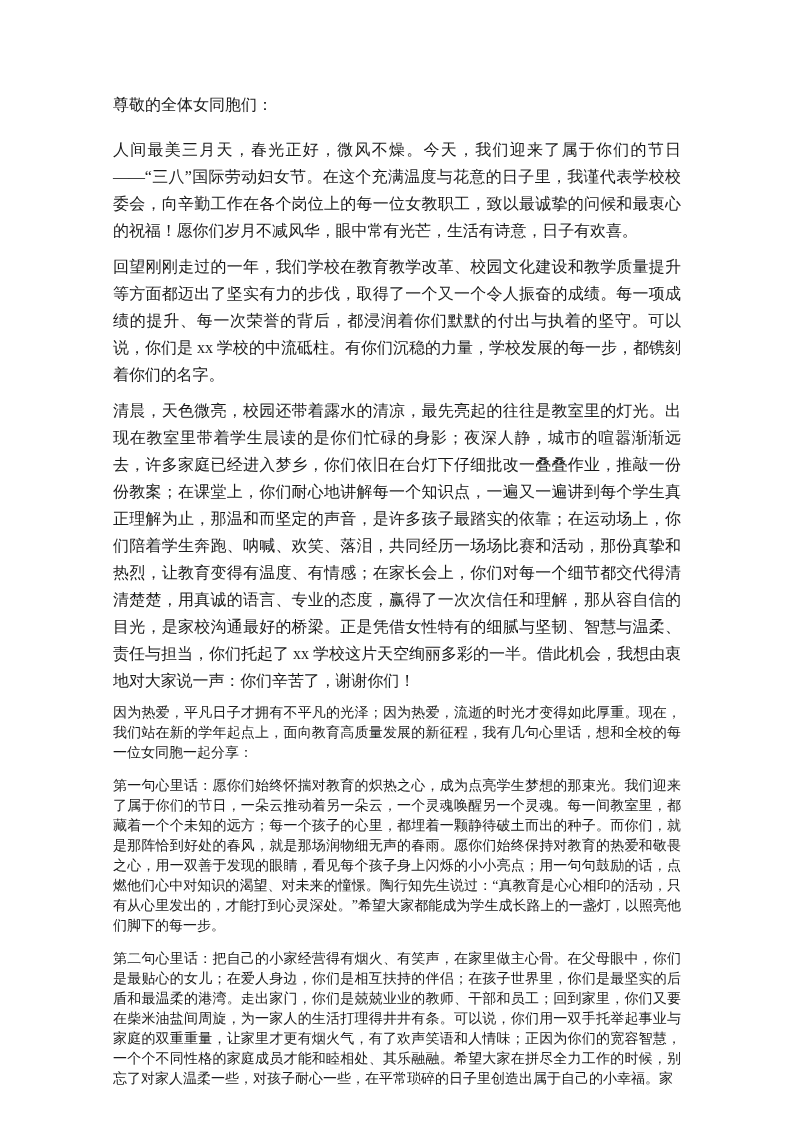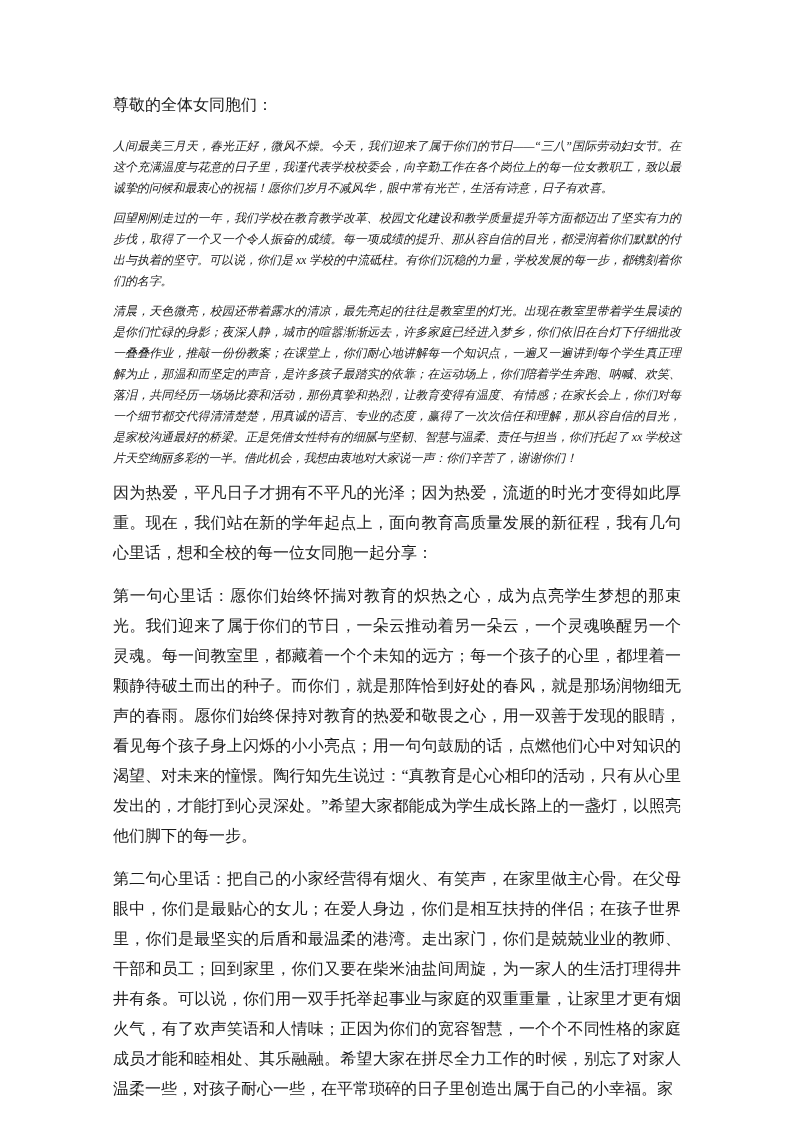--- a/index.html
+++ b/index.html
@@ -24,41 +24,40 @@
     line-height: 22.5px;
     margin: 0 0 19px 0;
     text-align: left;
   }
   .para {
     margin: 0;
     text-align: justify;
     word-break: break-all;
   }
   .para.large {
-    font-size: 12px;
-    line-height: 21px;
+    font-size: 16px;
+    line-height: 27px;
     margin-bottom: 9px;
     letter-spacing: -0.1px;
-    font-style: italic;
   }
   .para.small {
-    font-size: 16px;
-    line-height: 30px;
+    font-size: 14px;
+    line-height: 20px;
     margin-bottom: 13px;
   }
 </style>
 </head>
 <body>
 
 <div class="page">
   <p class="salutation">尊敬的全体女同胞们：</p>
 
   <p class="para large">人间最美三月天，春光正好，微风不燥。今天，我们迎来了属于你们的节日——“三八”国际劳动妇女节。在这个充满温度与花意的日子里，我谨代表学校校委会，向辛勤工作在各个岗位上的每一位女教职工，致以最诚挚的问候和最衷心的祝福！愿你们岁月不减风华，眼中常有光芒，生活有诗意，日子有欢喜。</p>
 
-  <p class="para large">回望刚刚走过的一年，我们学校在教育教学改革、校园文化建设和教学质量提升等方面都迈出了坚实有力的步伐，取得了一个又一个令人振奋的成绩。每一项成绩的提升、那从容自信的目光，都浸润着你们默默的付出与执着的坚守。可以说，你们是 xx 学校的中流砥柱。有你们沉稳的力量，学校发展的每一步，都镌刻着你们的名字。</p>
+  <p class="para large">回望刚刚走过的一年，我们学校在教育教学改革、校园文化建设和教学质量提升等方面都迈出了坚实有力的步伐，取得了一个又一个令人振奋的成绩。每一项成绩的提升、每一次荣誉的背后，都浸润着你们默默的付出与执着的坚守。可以说，你们是 xx 学校的中流砥柱。有你们沉稳的力量，学校发展的每一步，都镌刻着你们的名字。</p>
 
   <p class="para large">清晨，天色微亮，校园还带着露水的清凉，最先亮起的往往是教室里的灯光。出现在教室里带着学生晨读的是你们忙碌的身影；夜深人静，城市的喧嚣渐渐远去，许多家庭已经进入梦乡，你们依旧在台灯下仔细批改一叠叠作业，推敲一份份教案；在课堂上，你们耐心地讲解每一个知识点，一遍又一遍讲到每个学生真正理解为止，那温和而坚定的声音，是许多孩子最踏实的依靠；在运动场上，你们陪着学生奔跑、呐喊、欢笑、落泪，共同经历一场场比赛和活动，那份真挚和热烈，让教育变得有温度、有情感；在家长会上，你们对每一个细节都交代得清清楚楚，用真诚的语言、专业的态度，赢得了一次次信任和理解，那从容自信的目光，是家校沟通最好的桥梁。正是凭借女性特有的细腻与坚韧、智慧与温柔、责任与担当，你们托起了 xx 学校这片天空绚丽多彩的一半。借此机会，我想由衷地对大家说一声：你们辛苦了，谢谢你们！</p>
 
   <p class="para small">因为热爱，平凡日子才拥有不平凡的光泽；因为热爱，流逝的时光才变得如此厚重。现在，我们站在新的学年起点上，面向教育高质量发展的新征程，我有几句心里话，想和全校的每一位女同胞一起分享：</p>
 
   <p class="para small">第一句心里话：愿你们始终怀揣对教育的炽热之心，成为点亮学生梦想的那束光。我们迎来了属于你们的节日，一朵云推动着另一朵云，一个灵魂唤醒另一个灵魂。每一间教室里，都藏着一个个未知的远方；每一个孩子的心里，都埋着一颗静待破土而出的种子。而你们，就是那阵恰到好处的春风，就是那场润物细无声的春雨。愿你们始终保持对教育的热爱和敬畏之心，用一双善于发现的眼睛，看见每个孩子身上闪烁的小小亮点；用一句句鼓励的话，点燃他们心中对知识的渴望、对未来的憧憬。陶行知先生说过：“真教育是心心相印的活动，只有从心里发出的，才能打到心灵深处。”希望大家都能成为学生成长路上的一盏灯，以照亮他们脚下的每一步。</p>
 
   <p class="para small">第二句心里话：把自己的小家经营得有烟火、有笑声，在家里做主心骨。在父母眼中，你们是最贴心的女儿；在爱人身边，你们是相互扶持的伴侣；在孩子世界里，你们是最坚实的后盾和最温柔的港湾。走出家门，你们是兢兢业业的教师、干部和员工；回到家里，你们又要在柴米油盐间周旋，为一家人的生活打理得井井有条。可以说，你们用一双手托举起事业与家庭的双重重量，让家里才更有烟火气，有了欢声笑语和人情味；正因为你们的宽容智慧，一个个不同性格的家庭成员才能和睦相处、其乐融融。希望大家在拼尽全力工作的时候，别忘了对家人温柔一些，对孩子耐心一些，在平常琐碎的日子里创造出属于自己的小幸福。家</p>
 </div>
 

